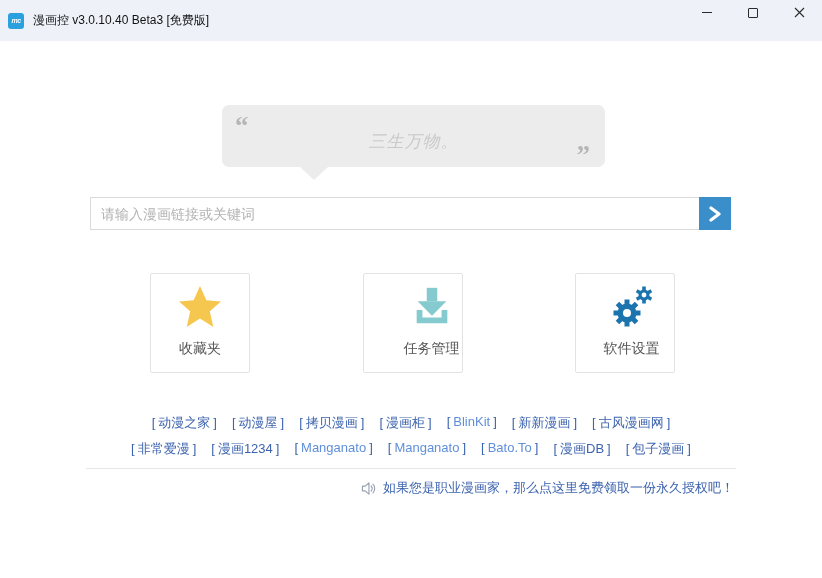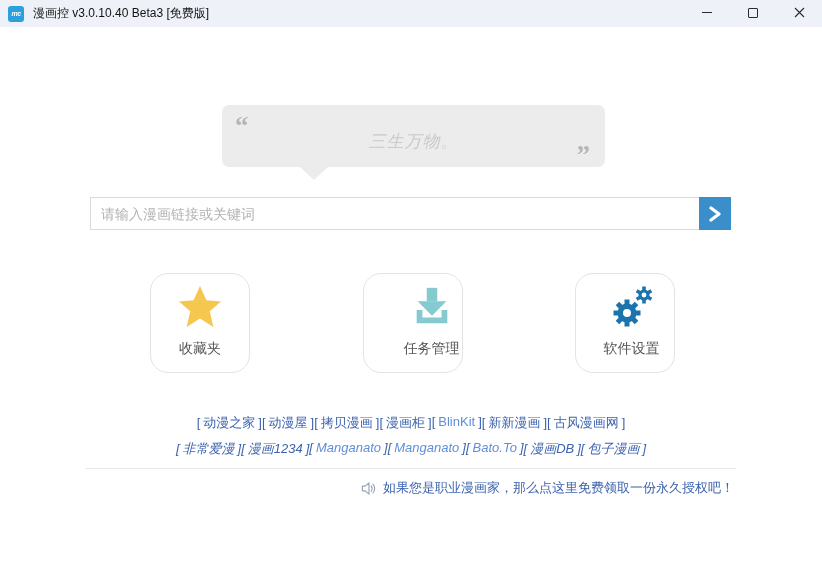--- a/index.html
+++ b/index.html
@@ -6,21 +6,21 @@
   html,body { width:822px; height:578px; }
   body {
     position: relative;
     background: #ffffff;
     font-family: "Liberation Sans", "DejaVu Sans", sans-serif;
     overflow: hidden;
   }
 
   
   .titlebar {
-    position:absolute; top:0; left:0; width:822px; height:27px;
+    position:absolute; top:0; left:0; width:822px; height:41px;
     background: var(--titlebar_bg, #eef2f8);
     display:flex; align-items:center;
   }
   .app-icon {
     width:16px; height:16px; margin-left:8px; border-radius:3px;
     background: var(--app_icon_blue, #2ba0de);
     color:#fff; font-size:7px; font-weight:bold; font-style:italic;
     display:flex; align-items:center; justify-content:center;
     line-height:1; letter-spacing:-0.5px;
   }
@@ -62,33 +62,33 @@
   .search-input::placeholder { color:#b3b3b3; opacity:1; }
   .search-btn {
     position:absolute; left:699px; top:197px; width:32px; height:33px;
     background: var(--accent_blue, #3a8fca); border:none; cursor:pointer;
     display:flex; align-items:center; justify-content:center; padding:0;
   }
 
   
   .card {
     position:absolute; top:273px; width:100px; height:100px;
-    background:#fff; border:1px solid #e3e3e3; border-radius:18px;
+    background:#fff; border:1px solid #e3e3e3; border-radius:2px;
     display:flex; flex-direction:column; align-items:center; cursor:pointer;
   }
   .card-1 { left:150px; } .card-2 { left:363px;padding-left:37px; } .card-3 { left:575px;padding-left:13px; }
   .card-icon { height:66px; display:flex; align-items:center; justify-content:center; }
   .card-label { font-size:14px; color:#555; }
 
   
   .links-row {
     position:absolute; left:0; width:822px;
-    display:flex; justify-content:center; font-size:13px;
-  }
-  .links-row-1 { top:414px; } .links-row-2 { top:440px;font-style:italic; }
+    display:flex; justify-content:center; gap:15px; font-size:13px;
+  }
+  .links-row-1 { top:414px; } .links-row-2 { top:440px; }
   .site-link { cursor:pointer; white-space:nowrap; color: var(--link_blue, #3c63ae); }
   .site-link .lbl { padding:0 3px; }
   .site-link .lbl.latin { color: var(--latin_blue, #5f8fda); }
 
   
   .footer-divider {
     position:absolute; left:86px; top:468px; width:650px; height:0;
     border-top:1px solid #e7e7e7;
   }
   .footer {

